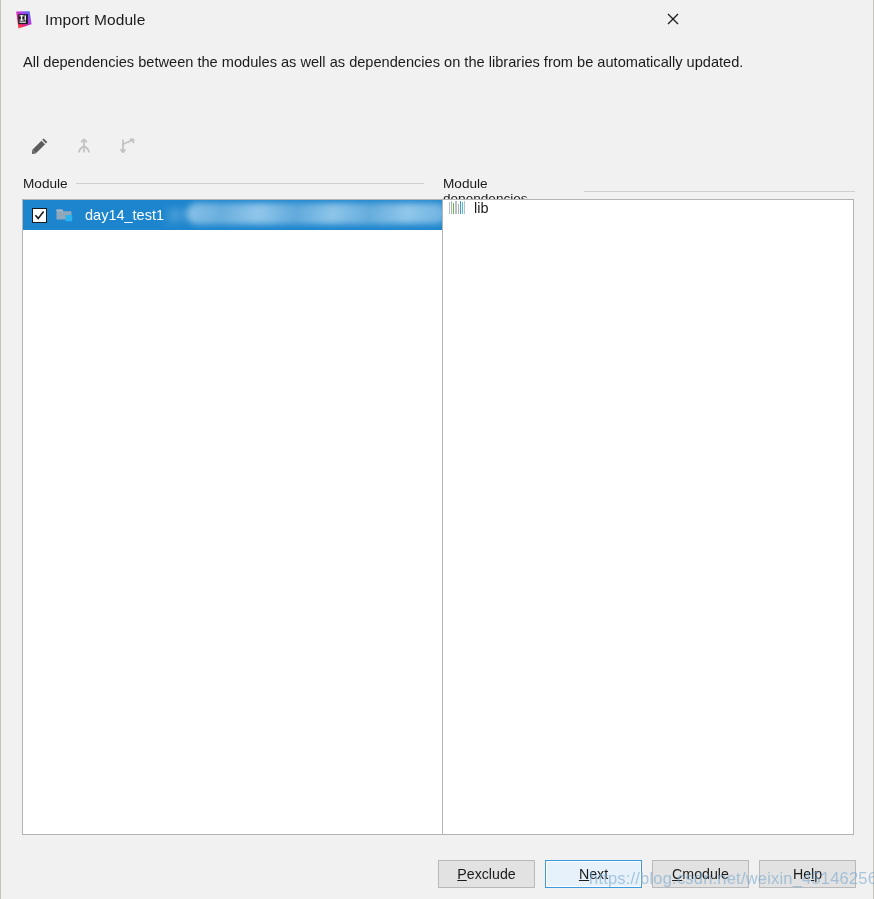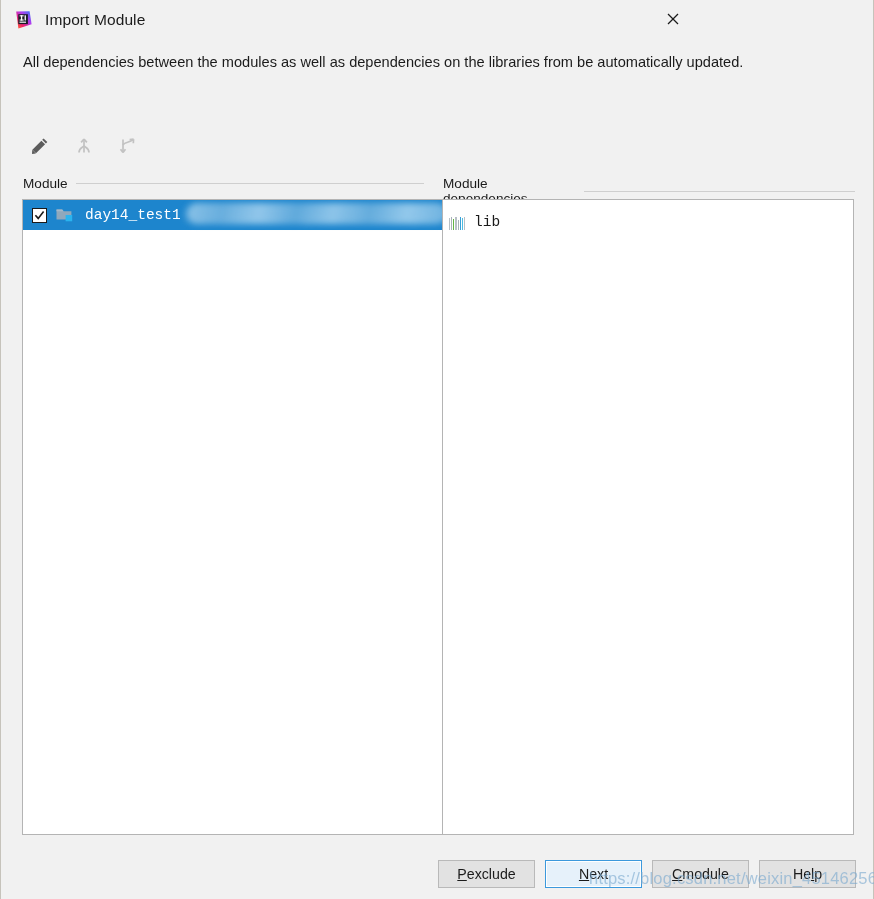--- a/index.html
+++ b/index.html
@@ -114,21 +114,21 @@
   
   .list-panel {
     position: absolute;
     top: 199px;
     height: 636px;
     background: #ffffff;
     border: 1px solid #b4b4b4;
     box-sizing: border-box;
     overflow: hidden;
   }
-  #modules-panel { left: 21px;  width: 447px; font-family: Liberation Mono, monospace; }
+  #modules-panel { left: 21px;  width: 447px; }
   #deps-panel    { left: 441px; width: 412px; }
 
   
   .module-row {
     height: 30px;
     background: #1d85cd;
     display: flex;
     align-items: center;
     padding-left: 9px;
     position: relative;
@@ -186,24 +186,23 @@
         rgba(152,203,236,0.95) 84%,
         rgba(112,179,224,0.92) 100%);
     filter: blur(3.4px);
     pointer-events: none;
   }
 
   
   .dep-row {
     height: 30px;
     display: flex;
-    align-items: flex-end;
+    align-items: flex-start;
     padding-left: 6px;
     box-sizing: border-box;
-    font-family: Liberation Mono, monospace;
   }
   .lib-icon {
     width: 16px;
     height: 14px;
     display: flex;
     align-items: flex-end;
     gap: 1px;
     flex: 0 0 auto;
   }
   .lib-icon i { display: block; width: 2px; }

